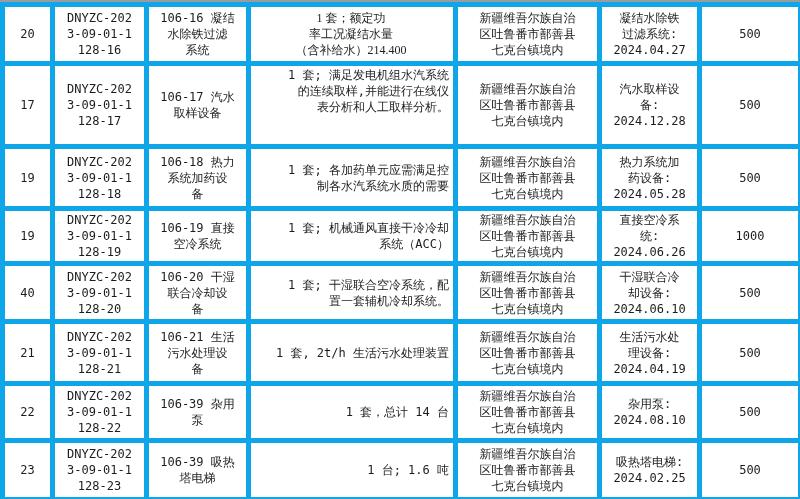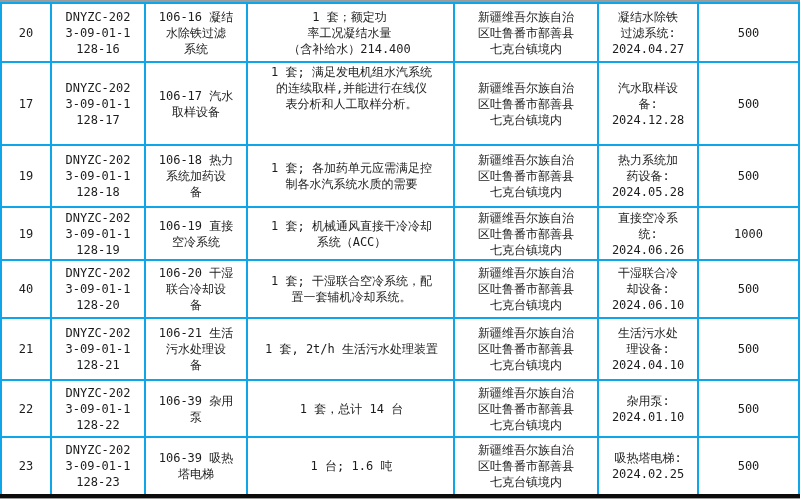--- a/index.html
+++ b/index.html
@@ -19,38 +19,38 @@
     border-collapse:collapse;
     table-layout:fixed;
     width:798px;
     background:#ffffff;
     border:1px solid #2f2f2f;
     border-left-width:2px;
     border-right-width:2px;
     border-bottom:4px solid #0c0c0c;
   }
   table.grid td{
-    border:2px solid #0ea5e9;
+    border:5px solid #0ea5e9;
     font-size:12px;
     line-height:16px;
     color:#1c1c1c;
     text-align:center;
     vertical-align:middle;
     white-space:pre-line;
     padding:1px 2px;
     overflow:hidden;
     box-sizing:border-box;
   }
   table.grid td.desc{
-    text-align:center;
+    text-align:right;
     padding-left:6px;
     padding-right:4px;
   }
   
-  tr.r0 td.desc{text-align:center;padding-left:2px;}
+  tr.r0 td.desc{text-align:center;padding-left:2px;font-family:Liberation Serif, serif;}
   
   tr.r1 td.desc{vertical-align:top;}
 </style>
 </head>
 <body>
 
 <div class="sheet">
   <table class="grid">
     <colgroup>
       <col style="width:50px">
@@ -159,36 +159,36 @@
 128-21</td>
           <td>106-21 生活
 污水处理设
 备</td>
           <td class="desc">1 套, 2t/h 生活污水处理装置</td>
           <td>新疆维吾尔族自治
 区吐鲁番市鄯善县
 七克台镇境内</td>
           <td>生活污水处
 理设备:
-2024.04.10</td>
+2024.04.19</td>
           <td>500</td>
         </tr>
         <tr class="r6" style="height: 57px;">
           <td>22</td>
           <td>DNYZC-202
 3-09-01-1
 128-22</td>
           <td>106-39 杂用
 泵</td>
           <td class="desc">1 套，总计 14 台</td>
           <td>新疆维吾尔族自治
 区吐鲁番市鄯善县
 七克台镇境内</td>
           <td>杂用泵:
-2024.01.10</td>
+2024.08.10</td>
           <td>500</td>
         </tr>
         <tr class="r7" style="height: 59px;">
           <td>23</td>
           <td>DNYZC-202
 3-09-01-1
 128-23</td>
           <td>106-39 吸热
 塔电梯</td>
           <td class="desc">1 台; 1.6 吨</td>

